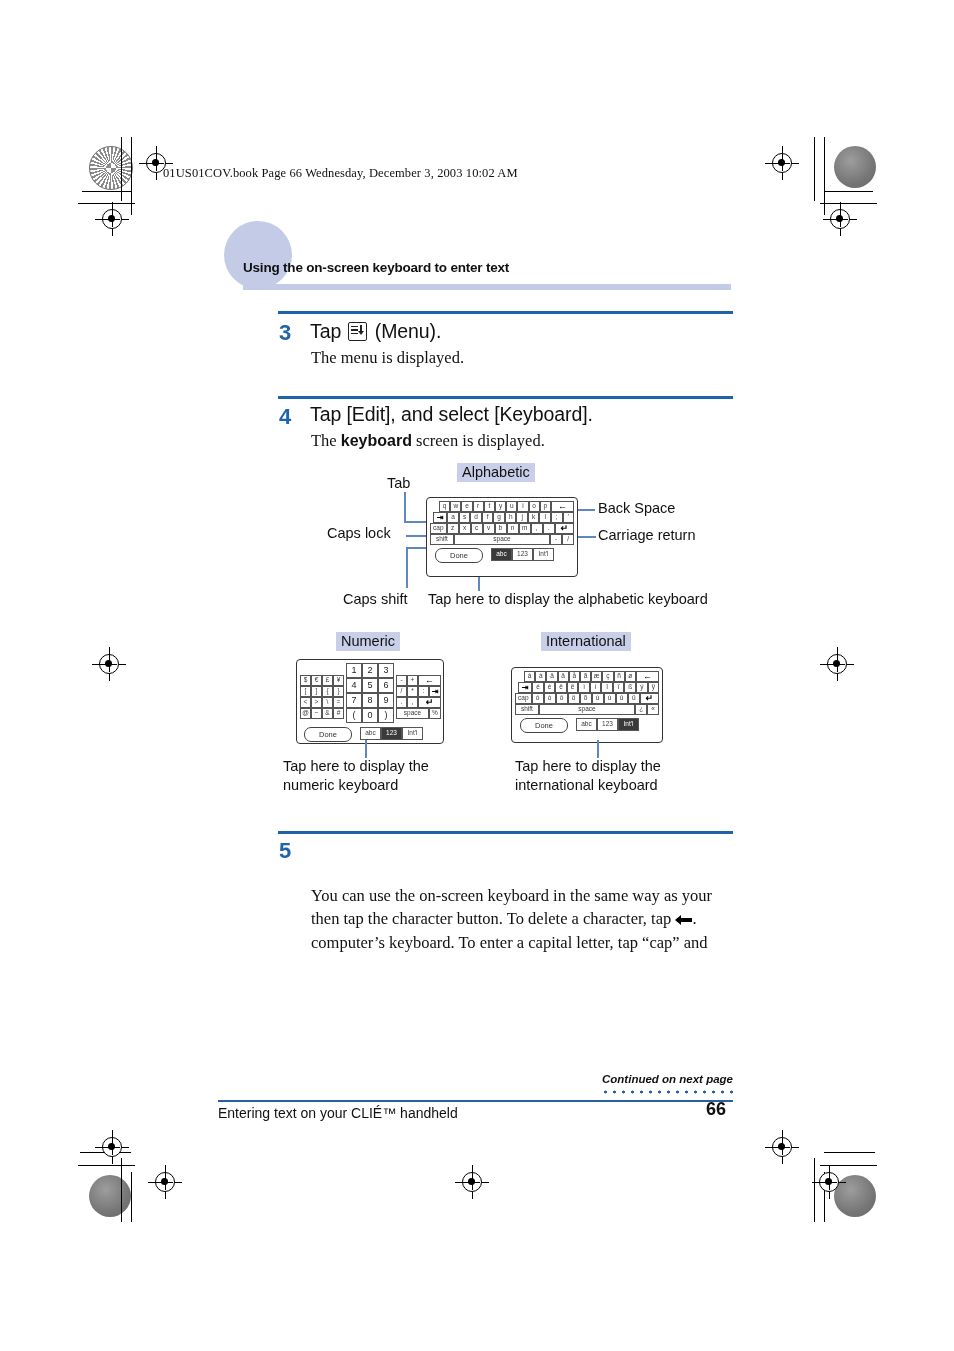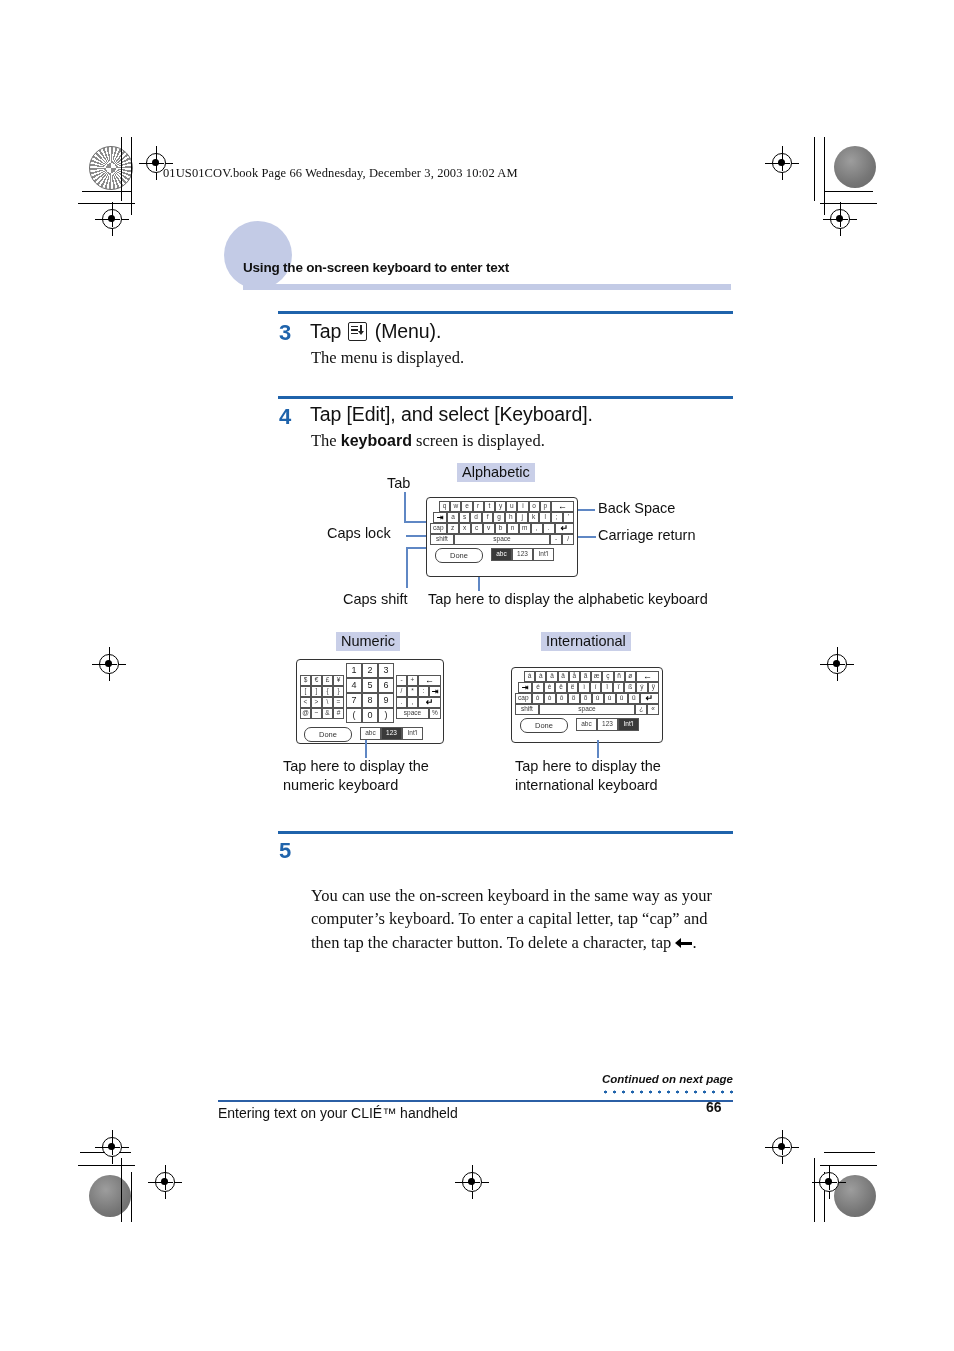--- a/index.html
+++ b/index.html
@@ -243,21 +243,21 @@
   .foottext {
     position:absolute;
     left: 218px; top: 1105px;
     font-size: 14px;
     color:#111;
     white-space: nowrap;
   }
   .footpage {
     position:absolute;
     left: 706px; top: 1099px;
-    font-size: 14px;
+    font-size: 18px;
     font-weight: bold;
     color:#111;
   }
   .colophon {
     position:absolute;
     left: 328px; top: 1194px;
     font-size: 13px;
     color:#111;
     white-space: nowrap;
   }
@@ -644,24 +644,24 @@
   <div class="lead" style="left:597px; top:740px; width:1.5px; height:18px;"></div>
   <div class="figcaption" style="left:515px; top:757px;">
     <div>Tap here to display the</div>
     <div>international keyboard</div>
   </div>
 
   <div class="steprule" style="left:278px; top:831px; width:455px;"></div>
   <div class="stepnum" style="left:279px; top:840px;">5</div>
   <div class="stepbody" style="left:311px; top:884px; width:425px;">
     <div>You can use the on-screen keyboard in the same way as your</div>
-    <div>computer’s keyboard. To enter a capital letter, tap “cap” and</div>
     <div>
       <span>then tap the character button. To delete a character, tap </span><span class="bsarrow"></span><span>.</span>
     </div>
+    <div>computer’s keyboard. To enter a capital letter, tap “cap” and</div>
   </div>
 
   <div class="cont">Continued on next page</div>
   <div class="contdots"></div>
   <div class="footrule"></div>
   <div class="foottext">Entering text on your CLIÉ™ handheld</div>
   <div class="footpage">66</div>
 
 
 </div>

